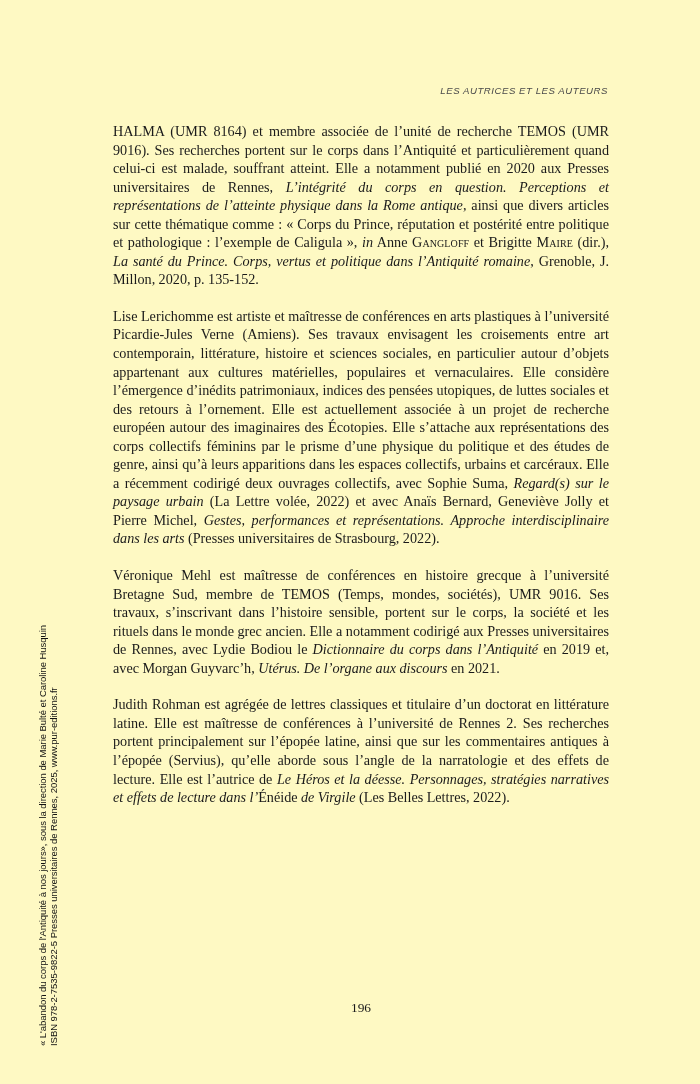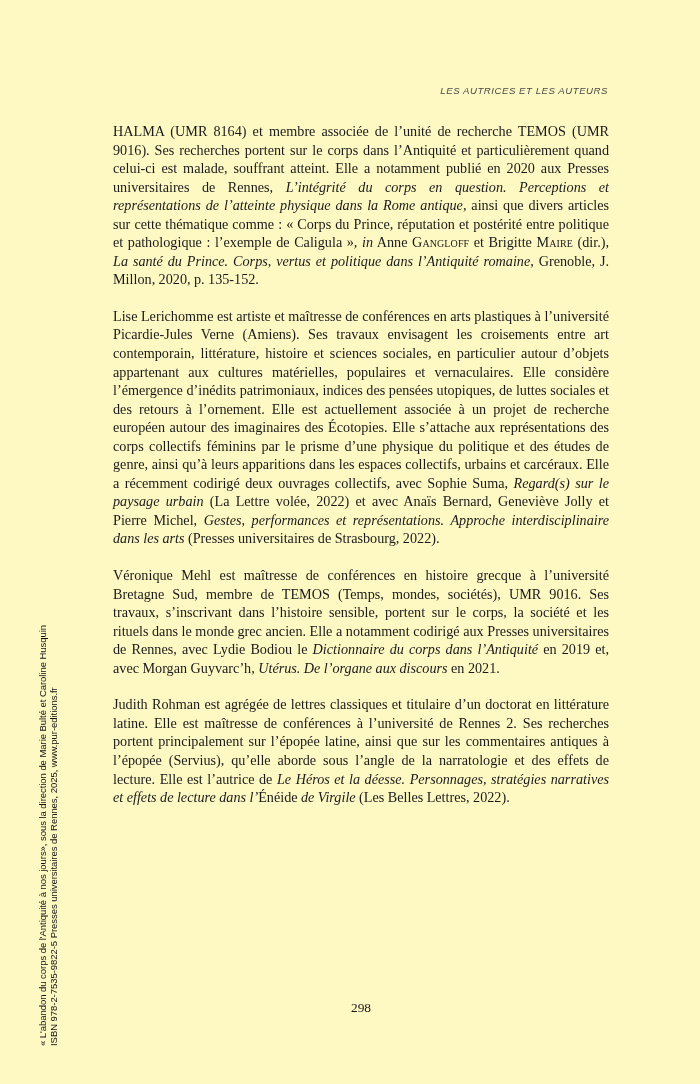--- a/index.html
+++ b/index.html
@@ -105,20 +105,20 @@
 
   <div class="running-head">LES AUTRICES ET LES AUTEURS</div>
 
   <div class="textblock">
     <p class="para"><span>HALMA (UMR 8164) et membre associée de l’unité de recherche TEMOS (UMR 9016). Ses recherches portent sur le corps dans l’Antiquité et particulièrement quand celui-ci est malade, souffrant atteint. Elle a notamment publié en 2020 aux Presses universitaires de Rennes, </span><span class="it">L’intégrité du corps en question. Perceptions et représentations de l’atteinte physique dans la Rome antique</span><span>, ainsi que divers articles sur cette thématique comme : «&nbsp;Corps du Prince, réputation et postérité entre politique et pathologique : l’exemple de Caligula&nbsp;», </span><span class="it">in</span><span> Anne </span><span class="sc">Gangloff</span><span> et Brigitte </span><span class="sc">Maire</span><span> (dir.), </span><span class="it">La santé du Prince. Corps, vertus et politique dans l’Antiquité romaine</span><span>, Grenoble, J. Millon, 2020, p. 135-152.</span></p>
     <p class="para"><span>Lise Lerichomme est artiste et maîtresse de conférences en arts plastiques à l’université Picardie-Jules Verne (Amiens). Ses travaux envisagent les croisements entre art contemporain, littérature, histoire et sciences sociales, en particulier autour d’objets appartenant aux cultures matérielles, populaires et vernaculaires. Elle considère l’émergence d’inédits patrimoniaux, indices des pensées utopiques, de luttes sociales et des retours à l’ornement. Elle est actuellement associée à un projet de recherche européen autour des imaginaires des Écotopies. Elle s’attache aux représentations des corps collectifs féminins par le prisme d’une physique du politique et des études de genre, ainsi qu’à leurs apparitions dans les espaces collectifs, urbains et carcéraux. Elle a récemment codirigé deux ouvrages collectifs, avec Sophie Suma, </span><span class="it">Regard(s) sur le paysage urbain</span><span> (La Lettre volée, 2022) et avec Anaïs Bernard, Geneviève Jolly et Pierre Michel, </span><span class="it">Gestes, performances et représentations. Approche interdisciplinaire dans les arts</span><span> (Presses universitaires de Strasbourg, 2022).</span></p>
     <p class="para"><span>Véronique Mehl est maîtresse de conférences en histoire grecque à l’université Bretagne Sud, membre de TEMOS (Temps, mondes, sociétés), UMR 9016. Ses travaux, s’inscrivant dans l’histoire sensible, portent sur le corps, la société et les rituels dans le monde grec ancien. Elle a notamment codirigé aux Presses universitaires de Rennes, avec Lydie Bodiou le </span><span class="it">Dictionnaire du corps dans l’Antiquité</span><span> en 2019 et, avec Morgan Guyvarc’h, </span><span class="it">Utérus. De l’organe aux discours</span><span> en 2021.</span></p>
     <p class="para"><span>Judith Rohman est agrégée de lettres classiques et titulaire d’un doctorat en littérature latine. Elle est maîtresse de conférences à l’université de Rennes 2. Ses recherches portent principalement sur l’épopée latine, ainsi que sur les commentaires antiques à l’épopée (Servius), qu’elle aborde sous l’angle de la narratologie et des effets de lecture. Elle est l’autrice de </span><span class="it">Le Héros et la déesse. Personnages, stratégies narratives et effets de lecture dans l’</span><span>Énéide</span><span class="it"> de Virgile</span><span> (Les Belles Lettres, 2022).</span></p>
   </div>
 
-  <div class="folio">298</div>
+  <div class="folio">196</div>
 
   <div class="margin-imprint">
     <div class="vline vline-1">« L'abandon du corps de l'Antiquité à nos jours», sous la direction de Marie Bulté et Caroline Husquin</div>
     <div class="vline vline-2">ISBN 978-2-7535-9822-5 Presses universitaires de Rennes, 2025, www.pur-editions.fr</div>
   </div>
 
 </div>
 
 </body></html>

